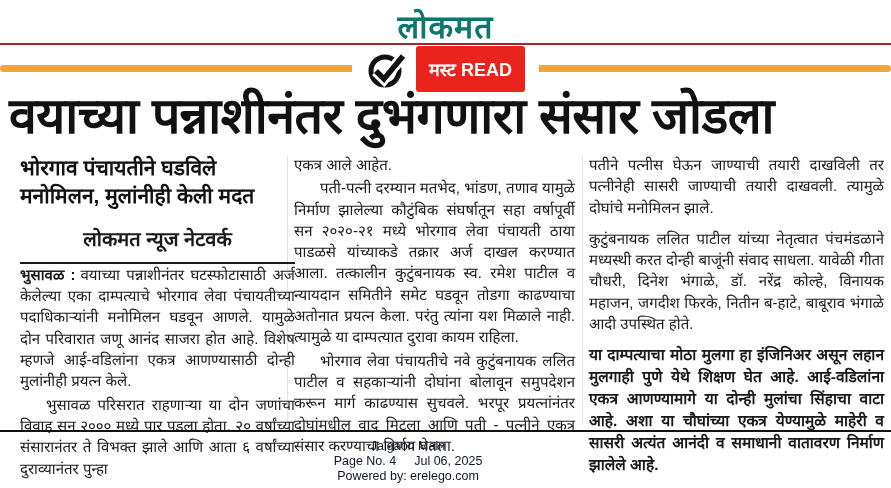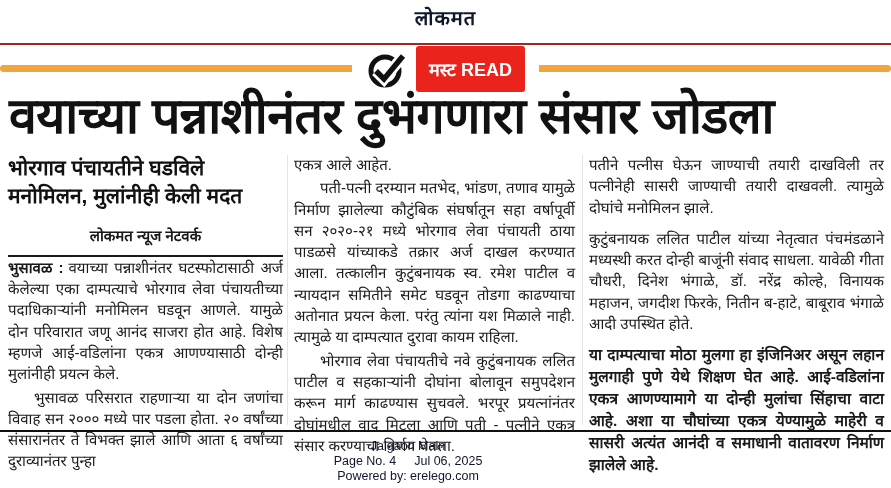--- a/index.html
+++ b/index.html
@@ -3,21 +3,21 @@
 <meta charset="utf-8">
 <style>
   html,body{margin:0;padding:0;}
   body{
     width:891px;height:488px;position:relative;background:#ffffff;overflow:hidden;
     font-family:"Liberation Sans","DejaVu Sans",sans-serif;color:#1a1a1a;
   }
   
   .logo{
     position:absolute;top:4px;left:0;width:100%;text-align:center;
-    font-size:20px;font-weight:bold;color:#0f172a;letter-spacing:1px;
+    font-size:32px;font-weight:bold;color:#0f766e;letter-spacing:1px;
   }
   .maroon-rule{position:absolute;top:43px;left:0;width:100%;height:2px;background:#9c2a24;}
   .ribbon{position:absolute;top:65px;left:0;width:100%;height:7px;background:#f0a53d;border-radius:4px;}
   .badge-wrap{
     position:absolute;top:46px;left:0;width:100%;height:46px;
     display:flex;align-items:center;justify-content:center;pointer-events:none;
   }
   .badge-inner{
     display:flex;align-items:center;gap:8px;background:#ffffff;padding:0 14px;pointer-events:auto;
   }
@@ -26,28 +26,28 @@
     padding:11px 13px;border-radius:3px;white-space:nowrap;
   }
   
   .headline{
     position:absolute;top:86px;left:9px;width:874px;
     font-size:50px;line-height:1.2;font-weight:bold;color:#111;
     letter-spacing:-0.5px;white-space:nowrap;
   }
   
   .col{position:absolute;top:154px;font-size:15px;line-height:1.42;text-align:justify;}
-  .col-left{left:8px;width:275px;}
+  .col-left{left:20px;width:275px;}
   .col-mid{left:294px;width:281px;}
   .col-right{left:589px;width:295px;}
   .col-rule{position:absolute;top:155px;width:1px;height:270px;background:#e4e4e4;}
   .col-rule.r1{left:287px;}
   .col-rule.r2{left:582px;}
   .subhead{font-size:21px;line-height:1.32;font-weight:bold;text-align:left;color:#111;}
-  .byline{text-align:center;font-weight:bold;font-size:15px;margin-top:16px;}
+  .byline{text-align:center;font-weight:bold;font-size:20px;margin-top:16px;}
   .byline-rule{height:2px;background:#1a1a1a;margin-top:8px;}
   .para{margin:0 0 2px 0;}
   .para.indent{text-indent:26px;}
   .para.gap-top{margin-top:10px;}
   .dateline{font-weight:bold;margin-right:5px;}
   .bold-para{font-weight:bold;font-size:15.5px;}
   .lead-top{}
   
   .bottom-rule{position:absolute;top:430px;left:0;width:100%;height:2px;background:#111;}
   .footer{

